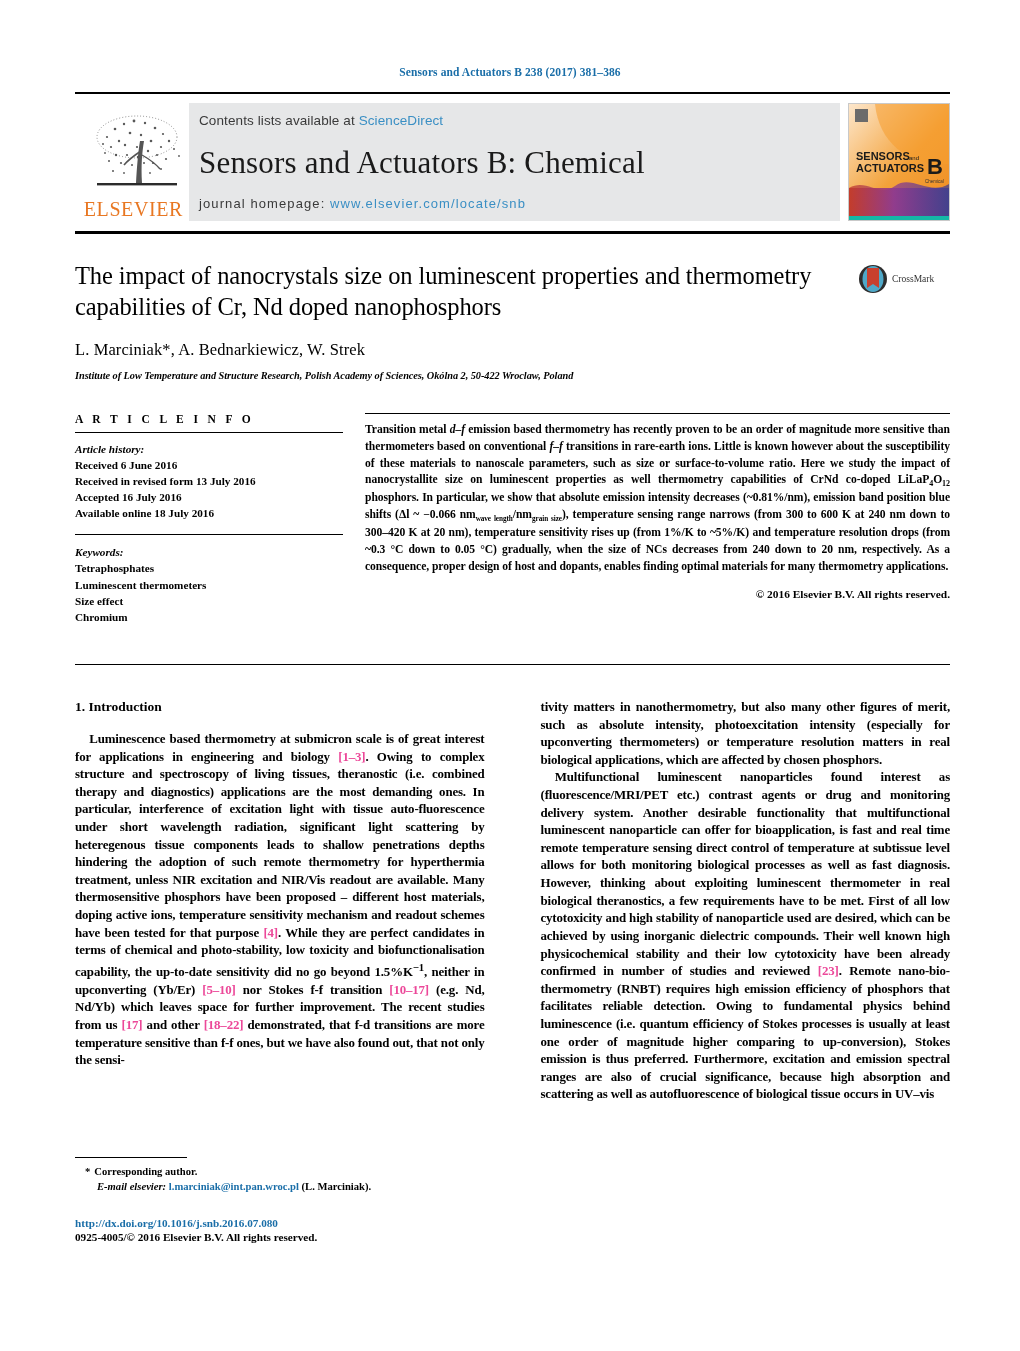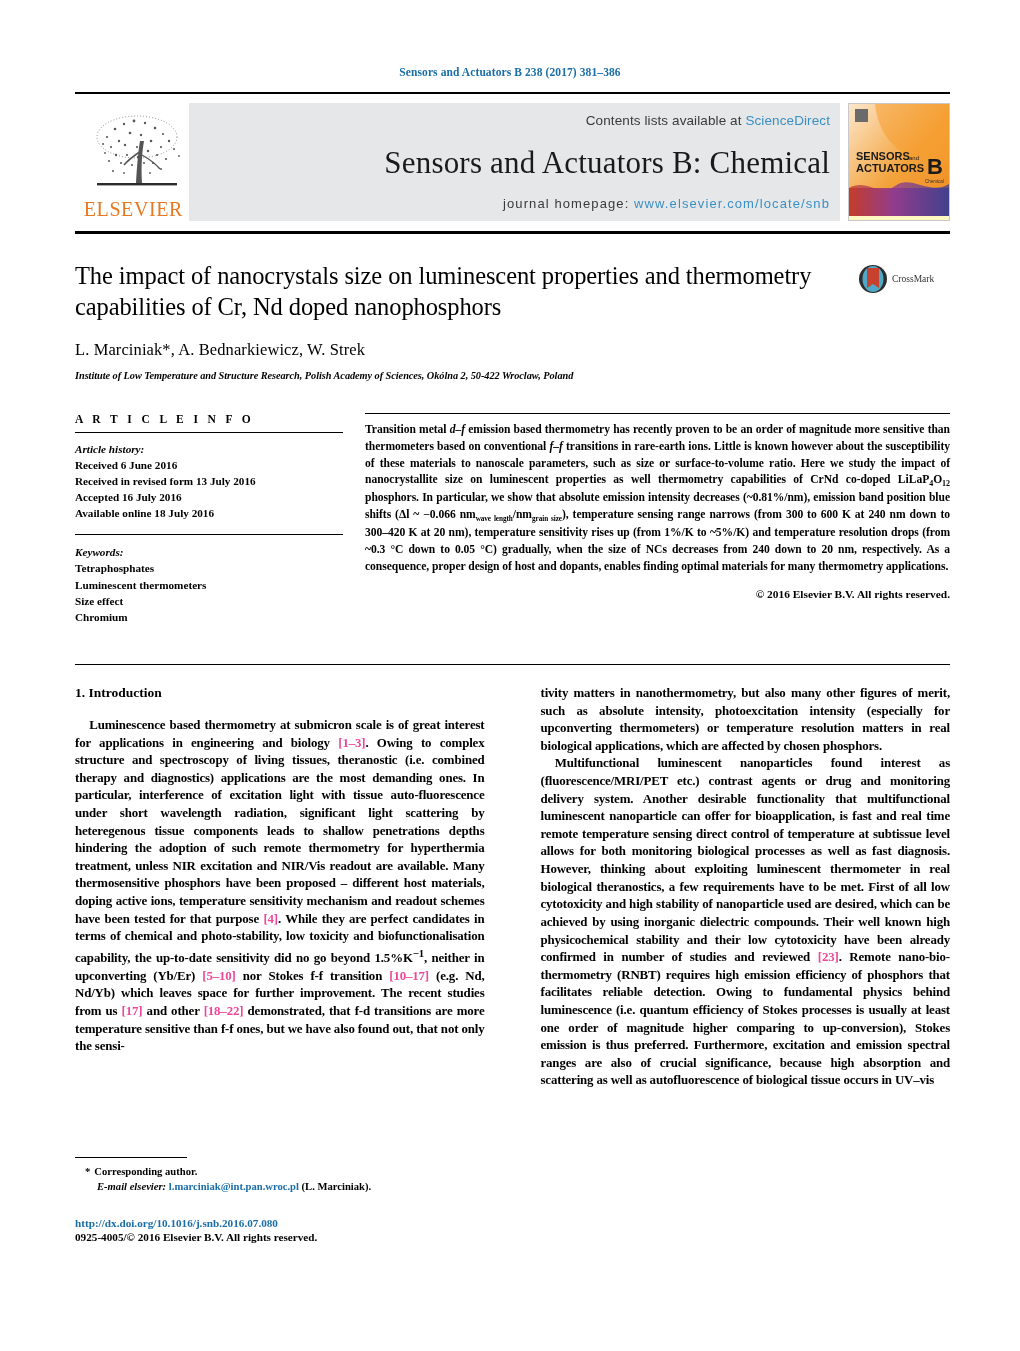--- a/index.html
+++ b/index.html
@@ -55,21 +55,21 @@
     font-weight: 400;
   }
   .journal-band {
     flex: 1 1 auto;
     background: #e6e7e8;
     margin-left: 6px;
     padding: 10px 10px 10px 10px;
     display: flex;
     flex-direction: column;
     justify-content: space-between;
-    align-items: flex-end;
+    align-items: flex-start;
     min-height: 112px;
   }
   .contents-line {
     font-size: 13.5px;
     color: #3a3a3a;
     font-family: "Liberation Sans", sans-serif;
     letter-spacing: .1px;
   }
   .contents-line a { color: #3a8fc4; text-decoration: none; }
   .journal-title {
@@ -85,21 +85,21 @@
     font-family: "Liberation Sans", sans-serif;
     letter-spacing: 1.1px;
   }
   .homepage-line .url { color: #3a8fc4; }
   .cover-thumb {
     flex: 0 0 102px;
     width: 102px;
     margin-left: 8px;
     position: relative;
     border: 1px solid #c9c9c9;
-    background: #fef9c3;
+    background: #14b8a6;
     overflow: hidden;
   }
 
   
   .rule-thick {
     margin: 10px 70px 0 75px;
     border-top: 3px solid #000;
   }
   .title-block {
     margin: 26px 70px 0 75px;
@@ -175,21 +175,21 @@
     font-weight: bold;
     margin-top: 12px;
   }
 
   
   .rule-body {
     margin: 26px 70px 0 75px;
     border-top: 1.2px solid #000;
   }
   .body-cols {
-    margin: 20px 70px 0 75px;
+    margin: 34px 70px 0 75px;
     display: flex;
     gap: 56px;
   }
   .bcol { flex: 1 1 0; min-width: 0; }
   h2.sec-title {
     font-size: 13.5px;
     font-weight: bold;
     margin: 0 0 16px 0;
     font-family: "Liberation Serif", serif;
   }

